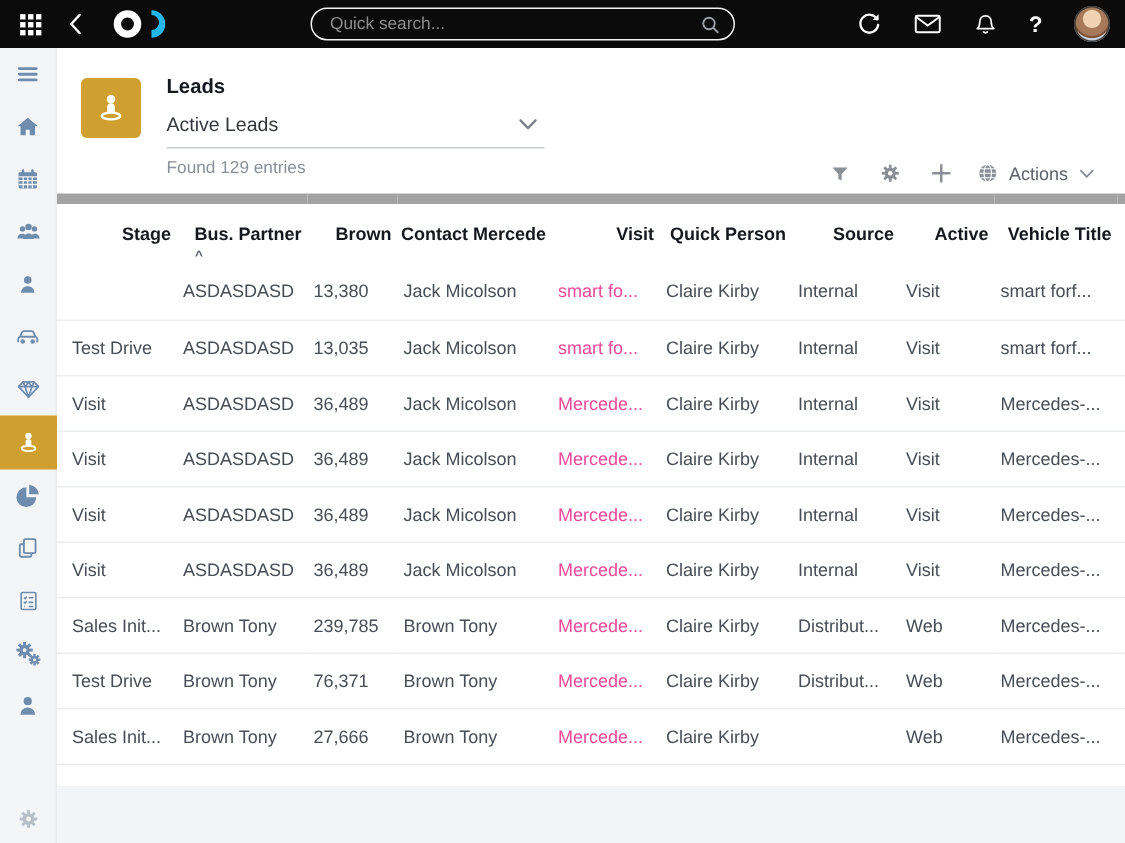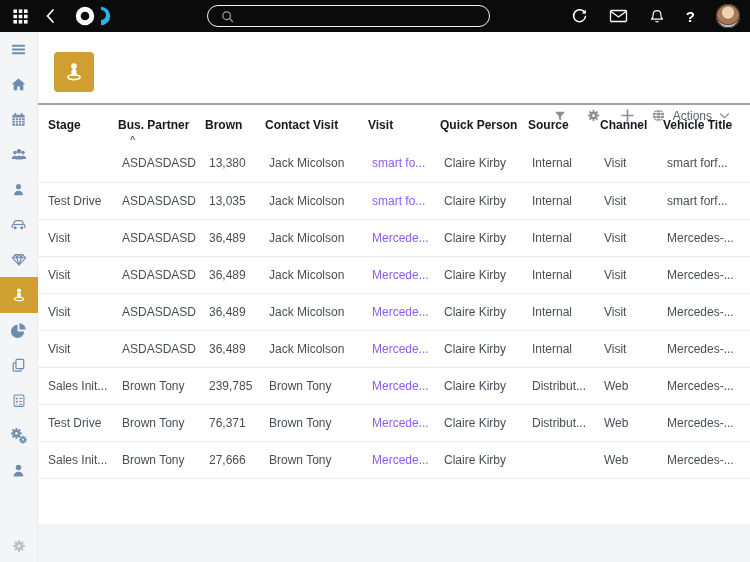--- a/index.html
+++ b/index.html
@@ -40,26 +40,26 @@
   .view-select { display:flex; align-items:center; justify-content:space-between; border-bottom:1px solid #c9ccd1; padding:10px 4px 8px 0; cursor:pointer; }
   .view-select .view-label { font-size:13px; color:#33373c; }
   .result-count { font-size:11.5px; color:#8a9097; margin-top:7px; }
   .head-actions { position:absolute; right:20px; top:76px; display:flex; align-items:center; }
   .ha-icon { display:flex; align-items:center; justify-content:center; cursor:pointer; margin-left:19px; }
   .actions-group { display:flex; align-items:center; gap:7px; margin-left:16px; cursor:pointer; }
   .actions-label { font-size:12px; color:#5c6268; }
 
   
   .leads-table { width:100%; border-collapse:collapse; table-layout:fixed; margin-top:11px; }
-  .leads-table th { text-align:left; font-size:12px; font-weight:bold; color:#15181c; padding:13px 4px 13px 0; border-top:2px solid #a3a3a3; position:relative; white-space:nowrap; overflow:hidden; cursor:pointer; }
+  .leads-table th { text-align:right; font-size:12px; font-weight:bold; color:#15181c; padding:13px 4px 13px 0; border-top:7px solid #a3a3a3; position:relative; white-space:nowrap; overflow:hidden; cursor:pointer; }
   .leads-table th:first-child, .leads-table td:first-child { padding-left:10px; }
   .sort-caret { position:absolute; left:12px; bottom:1px; font-size:9px; color:#565d66; font-weight:bold; line-height:1; }
   .leads-table td { font-size:12px; color:#474e56; padding:11px 4px; border-bottom:1px solid #ebedef; white-space:nowrap; overflow:hidden; height:37px; }
   .leads-table tr { cursor:pointer; }
-  .cell-link { color:#8b5cf6; text-decoration:none; }
+  .cell-link { color:#ec4899; text-decoration:none; }
   .sliver { opacity:.35; font-size:10px; }
 </style>
 </head>
 <body>
 
 <div class="page">
 
   <div class="topbar">
     <div class="tb-left">
       <span class="tb-icon">
@@ -85,20 +85,21 @@
       <span class="brand">
         <svg width="54" height="24" viewBox="0 0 54 24">
             <circle cx="12" cy="12" r="9.2" fill="#fff"></circle>
             <circle cx="12" cy="12" r="4.3" fill="#0b0b0b"></circle>
             <path d="M28 2.8a9.2 9.2 0 0 1 0 18.4V16a5 5 0 0 0 0-10Z" fill="#23b6e9"></path>
           </svg>
       </span>
     </div>
 
     <div class="tb-search">
+      <input type="text" placeholder="Quick search..." style="">
       <span style="display:flex;">
         <svg width="15" height="15" viewBox="0 0 18 18">
             <g stroke="#9aa0a6" stroke-width="1.5" fill="none">
               <circle cx="8" cy="8" r="4.6"></circle>
               <path d="m11.6 11.6 3.4 3.4" stroke-linecap="round"></path>
             </g>
           </svg>
       </span>
     </div>
 
@@ -281,20 +282,32 @@
 
         <div class="page-head">
           <div class="module-icon">
             <svg width="24" height="24" viewBox="0 0 18 18">
                 <g fill="#fff">
                   <circle cx="9" cy="4.6" r="2.1"></circle>
                   <path d="M7.1 11.6V8.3c0-1 .9-1.7 1.9-1.7s1.9.7 1.9 1.7v3.3Z"></path>
                 </g>
                 <ellipse cx="9" cy="13" rx="4.6" ry="1.7" fill="none" stroke="#fff" stroke-width="1.2"></ellipse>
               </svg>
+          </div>
+          <div class="head-center">
+            <div class="page-title">Leads</div>
+            <div class="view-select">
+              <span class="view-label">Active Leads</span>
+              <span style="display:flex;">
+                <svg width="14" height="10" viewBox="0 0 14 10">
+                    <path d="M2 2.2 7 7.4l5-5.2" stroke="#7d838a" stroke-width="1.6" fill="none" stroke-linecap="round" stroke-linejoin="round"></path>
+                  </svg>
+              </span>
+            </div>
+            <div class="result-count">Found 129 entries</div>
           </div>
 
           <div class="head-actions">
             <span class="ha-icon">
               <svg width="14" height="14" viewBox="0 0 18 18">
                   <path d="M2.6 3.4h12.8l-5 5.8v5.4l-2.8-1.3V9.2Z" fill="#8a8f96"></path>
                 </svg>
             </span>
             <span class="ha-icon">
               <svg width="15" height="15" viewBox="0 0 18 18">
@@ -348,25 +361,25 @@
               <col style="width:72px">
               <col style="width:63px">
               <col style="width:82px">
               <col>
           </colgroup>
           <thead>
               <tr id="thead-row">
                 <th>Stage</th>
                 <th>Bus. Partner<span class="sort-caret">^</span></th>
                 <th>Brown</th>
-                <th>Contact Visit</th>
+                <th>Contact Mercede</th>
                 <th>Visit</th>
                 <th>Quick Person</th>
                 <th>Source</th>
-                <th>Channel</th>
+                <th>Active</th>
                 <th>Vehicle Title</th>
                 <th></th>
               </tr>
             </thead>
           <tbody id="tbody-rows">
               <tr>
                 <td></td>
                 <td>ASDASDASD</td>
                 <td>13,380</td>
                 <td>Jack Micolson</td>

